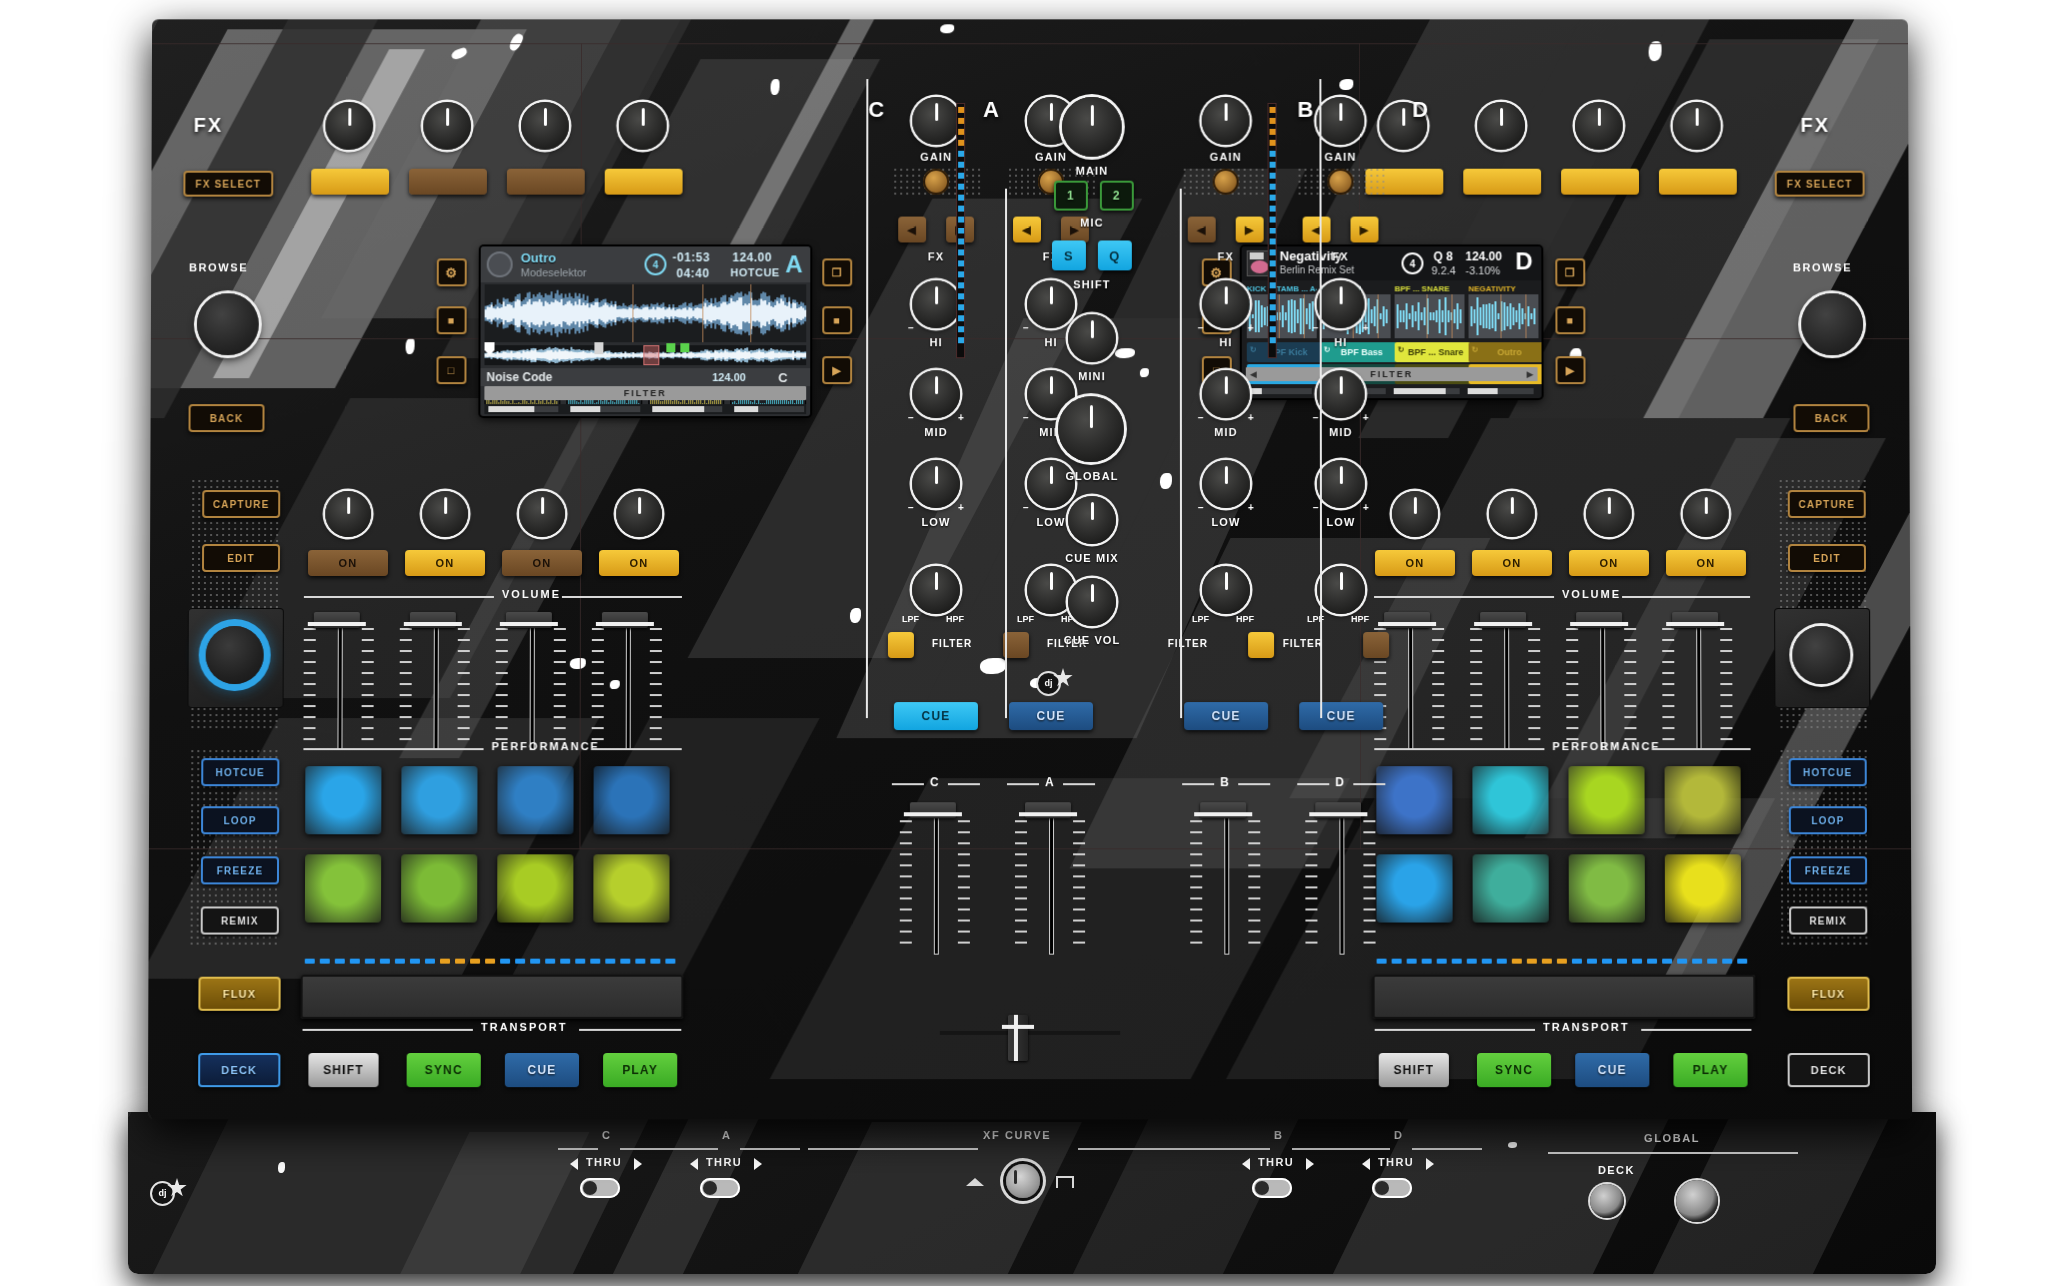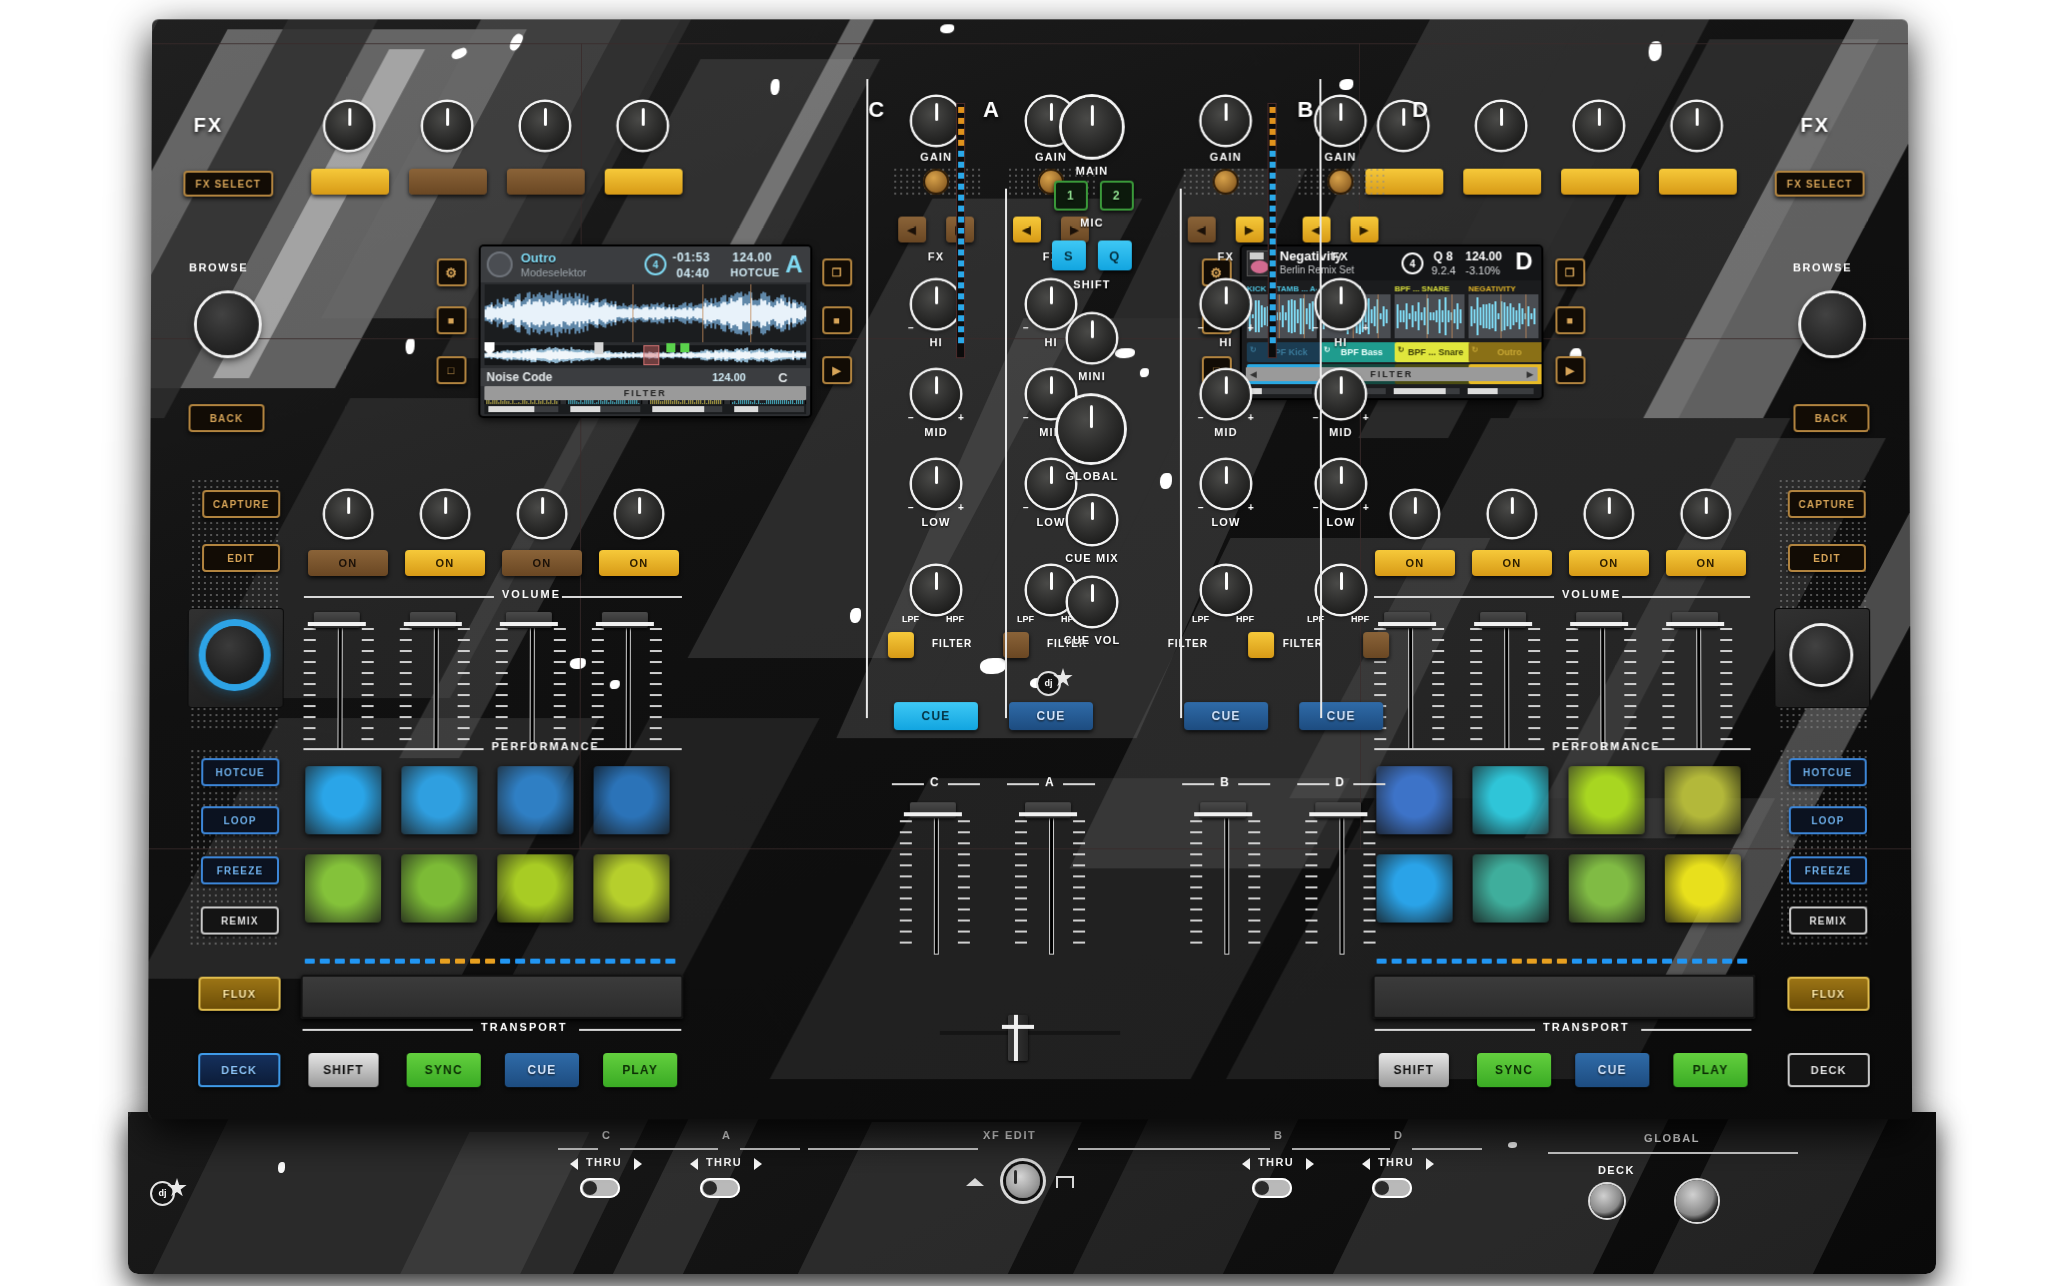--- a/index.html
+++ b/index.html
@@ -199,21 +199,21 @@
       <div class="seclabel" style="left:594px;top:17px;">A</div>
       <div class="secrule" style="left:550px;top:36px;width:40px;"></div>
       <div class="secrule" style="left:612px;top:36px;width:60px;"></div>
       <div class="arrow l" style="left:562px;top:46px;"></div>
       <div class="thru" style="left:578px;top:44px;">THRU</div>
       <div class="arrow r" style="left:626px;top:46px;"></div>
       <div class="toggle" style="left:572px;top:66px;"></div>
     </div>
 
     <div>
-      <div class="seclabel" style="left:855px;top:17px;letter-spacing:1.6px;">XF EDIT</div>
+      <div class="seclabel" style="left:855px;top:17px;letter-spacing:1.6px;">XF CURVE</div>
       <div class="secrule" style="left:680px;top:36px;width:170px;"></div>
       <div class="secrule" style="left:950px;top:36px;width:180px;"></div>
       <div class="xfk" style="left:878px;top:52px;width:34px;height:34px;"></div>
       <div style="position:absolute;left:886px;top:58px;width:3px;height:14px;background:#2d2d2d;border-radius:2px;"></div>
       <div style="position:absolute;left:838px;top:66px;width:0;height:0;border-left:9px solid transparent;border-right:9px solid transparent;border-bottom:8px solid #d8d8d8;"></div>
       <div style="position:absolute;left:928px;top:64px;width:14px;height:10px;border:2px solid #d8d8d8;border-bottom:none;"></div>
     </div>
 
     <div>
       <div class="seclabel" style="left:1146px;top:17px;">B</div>

